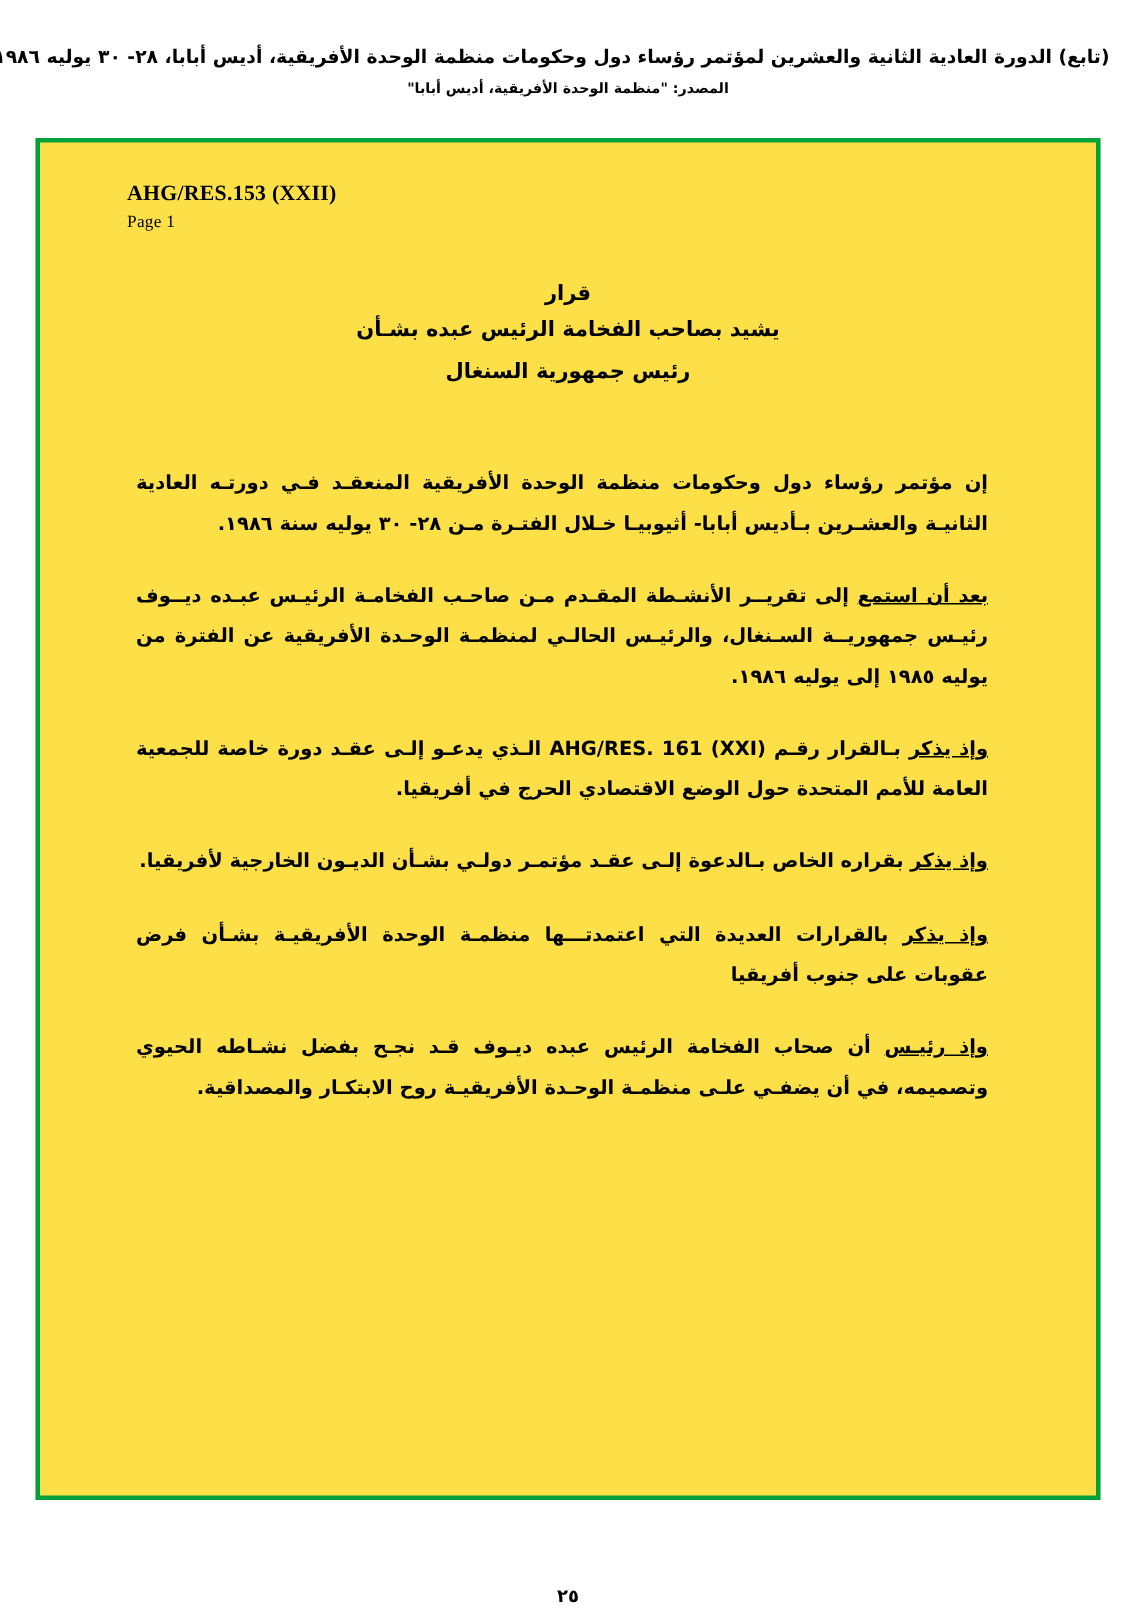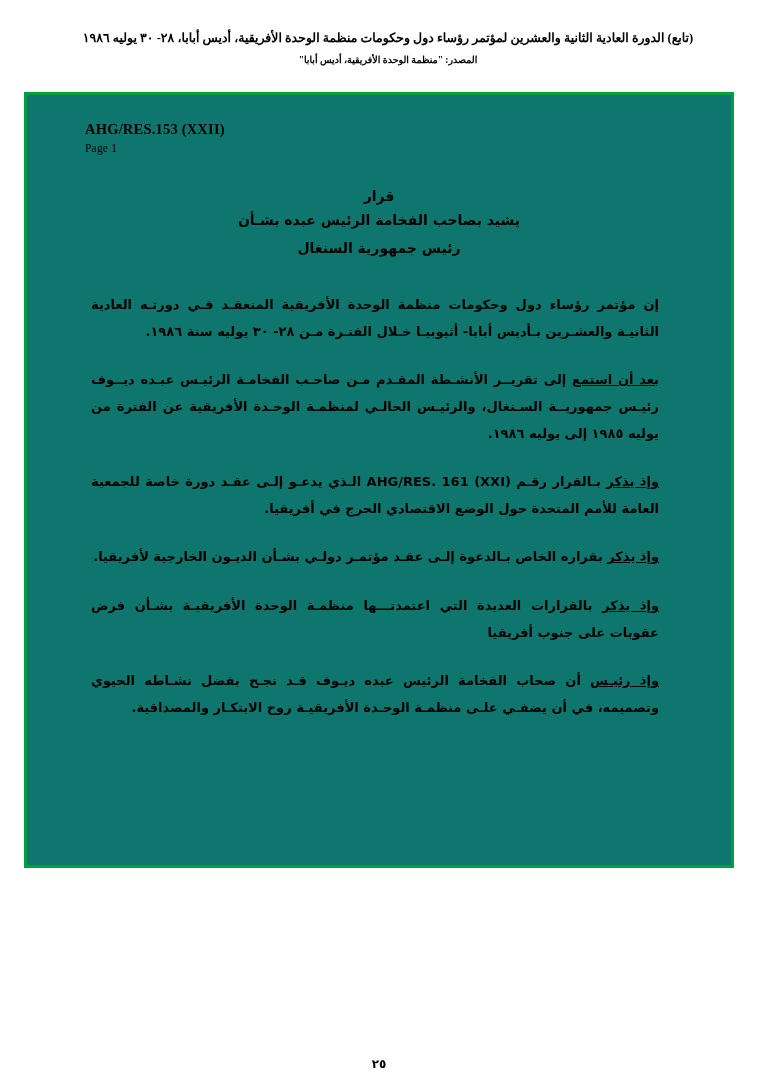--- a/index.html
+++ b/index.html
@@ -17,23 +17,22 @@
   }
   .page {
     width: 758px;
     height: 1078px;
     position: relative;
     box-sizing: border-box;
   }
 
   
   .doc-header {
-    padding: 30px 0 0 18px;
+    padding: 30px 18px 0 18px;
     text-align: center;
-    font-family: Liberation Serif, serif;
   }
   .header-line1 {
     font-size: 12.5px;
     font-weight: bold;
     direction: rtl;
     letter-spacing: 0px;
     line-height: 1.3;
     white-space: nowrap;
   }
   .header-line2 {
@@ -43,24 +42,24 @@
     margin-top: 8px;
     line-height: 1.3;
   }
 
   
   .frame {
     position: absolute;
     top: 92px;
     right: 24px;
     left: 24px;
-    height: 776px;
+    height: 908px;
     border: 3px solid #00a03c;
     box-sizing: border-box;
-    background: #0f766e;
+    background: #fde047;
   }
   .frame-inner {
     position: absolute;
     top: 0; right: 0; bottom: 0; left: 0;
     padding: 26px 58px 20px 58px;
     box-sizing: border-box;
   }
 
   
   .refblock {
@@ -95,21 +94,21 @@
     font-size: 14px;
     margin-bottom: 12px;
   }
   .title-sub2 {
     font-size: 14px;
   }
 
   
   .body-area {
     direction: rtl;
-    margin-top: 36px;
+    margin-top: 54px;
   }
   p.para {
     font-size: 13px;
     font-weight: bold;
     line-height: 2.05;
     margin: 0 0 22px 0;
     text-align: justify;
     text-justify: inter-word;
     padding-right: 14px;
     padding-left: 6px;

